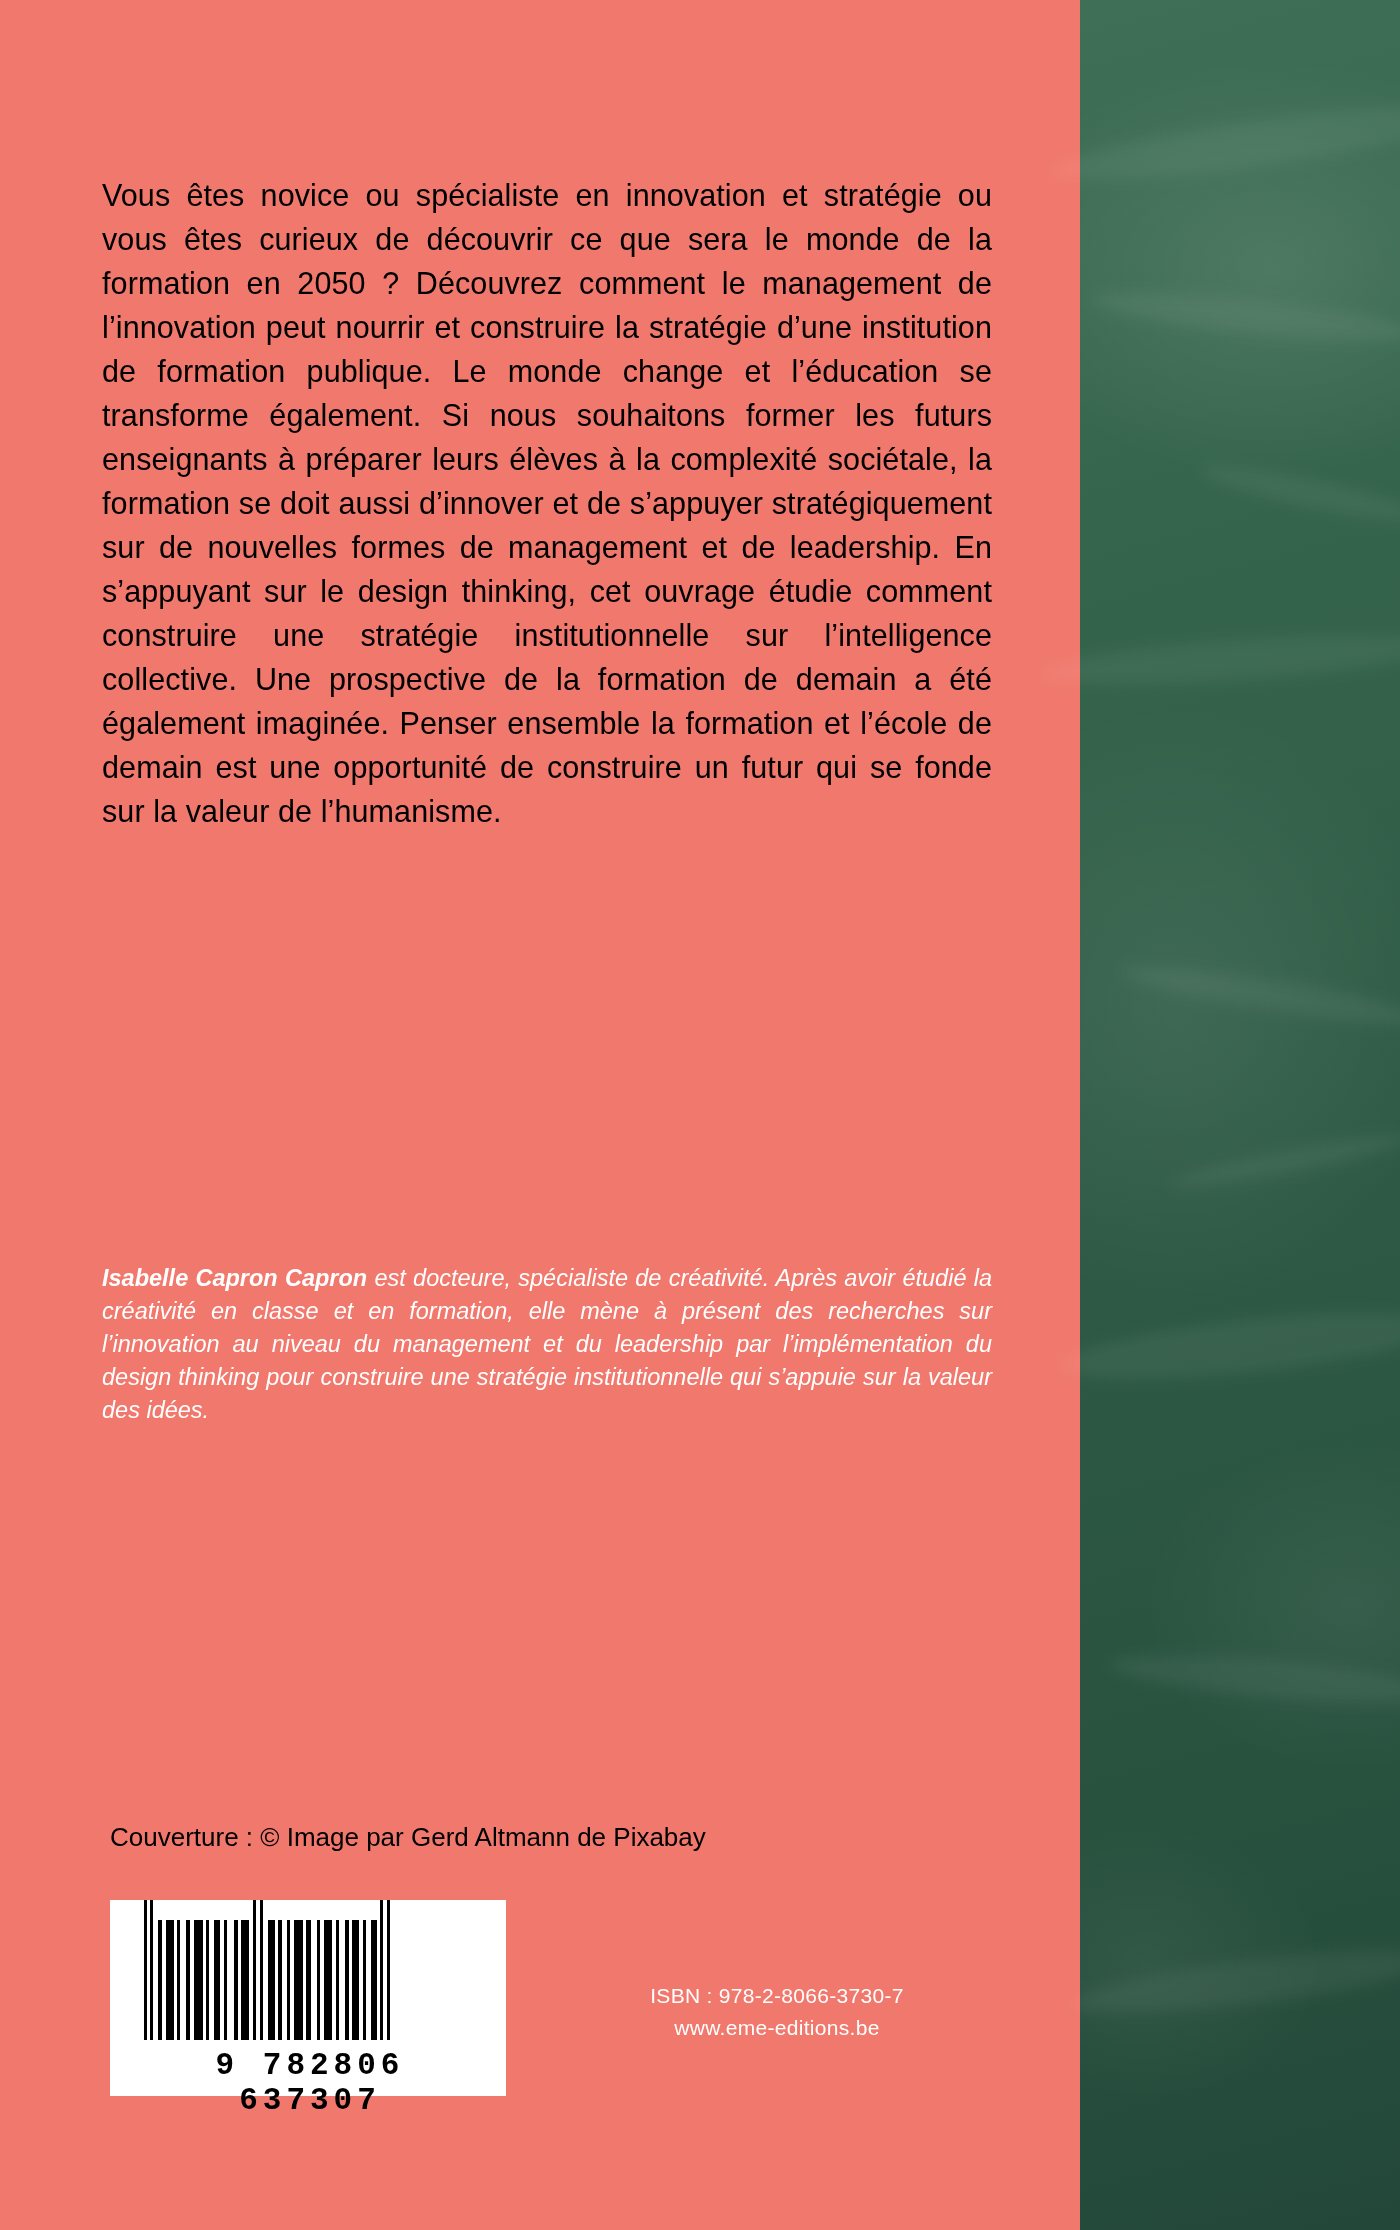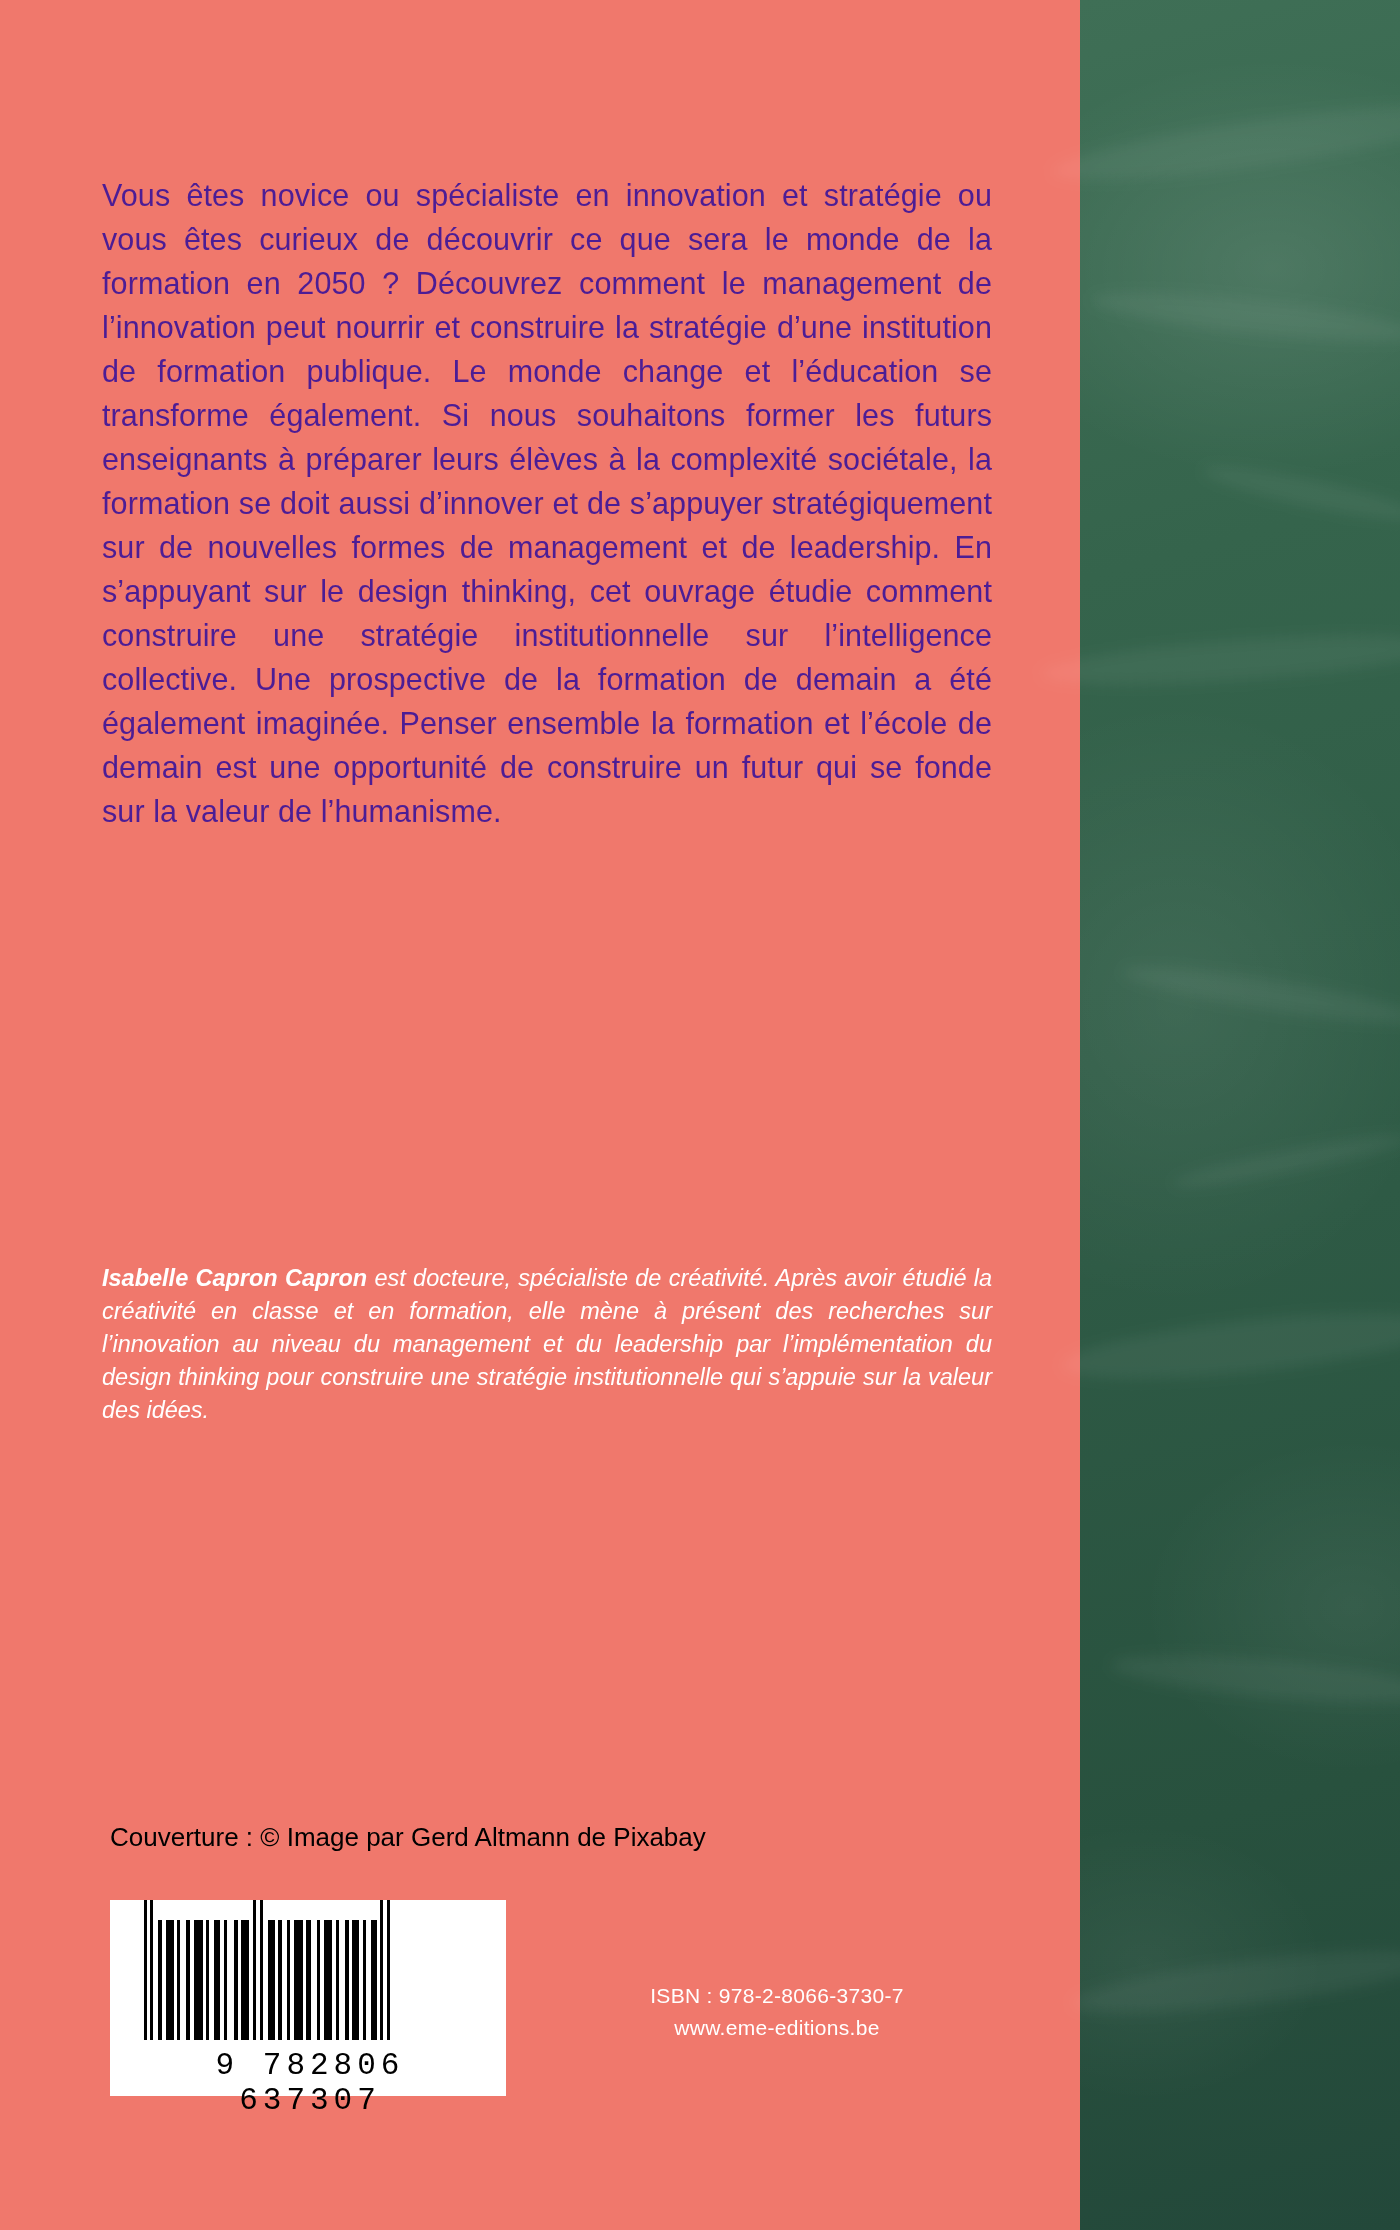--- a/index.html
+++ b/index.html
@@ -52,21 +52,21 @@
     top: 0;
     width: 890px;
     height: 2230px;
   }
 
   .blurb {
     position: absolute;
     top: 142px;
     left: 0;
     width: 890px;
-    color: #4c1d95;
+    color: #000000;
     font-size: 30.5px;
     line-height: 44px;
     text-align: justify;
     text-justify: inter-word;
     font-weight: 400;
     letter-spacing: 0.1px;
   }
 
   .author-note {
     position: absolute;
@@ -123,21 +123,21 @@
   .barcode-digits {
     position: absolute;
     left: 30px;
     top: 148px;
     width: 340px;
     text-align: center;
     font-family: "Liberation Mono", monospace;
     font-size: 31px;
     letter-spacing: 5px;
     color: #000;
-    font-weight: 400;
+    font-weight: 700;
   }
 
   .pub-block {
     position: absolute;
     right: 0;
     top: 1980px;
     width: 430px;
     text-align: center;
     color: #ffffff;
   }

